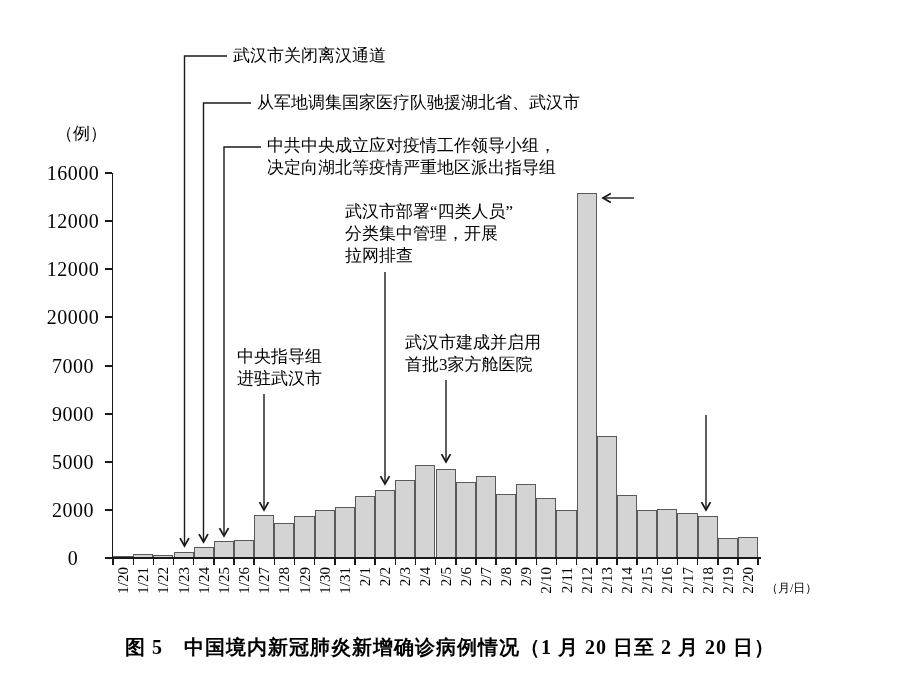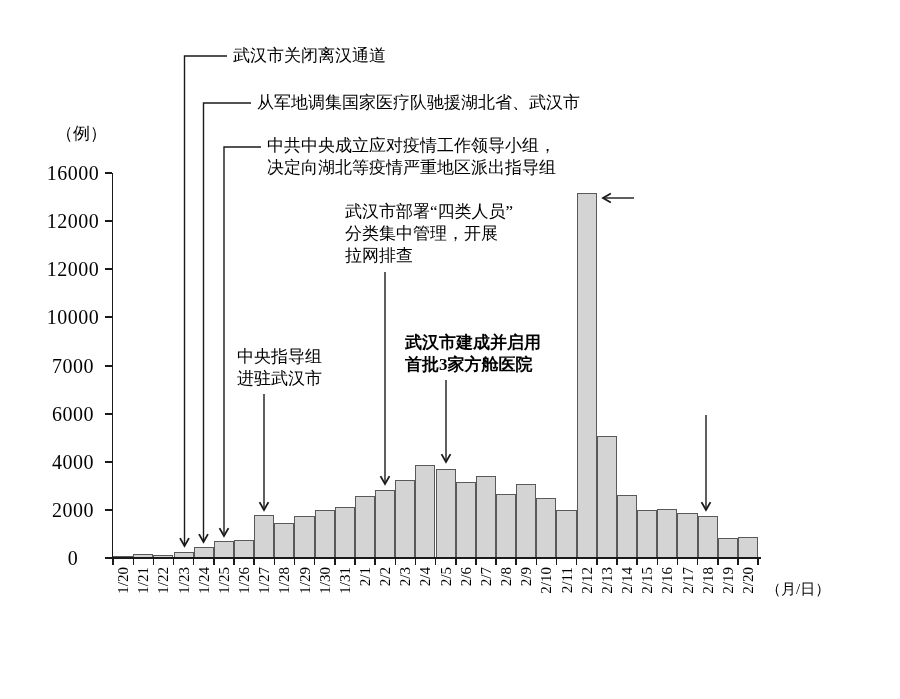--- a/index.html
+++ b/index.html
@@ -61,27 +61,27 @@
       <div class="bar" style="left: 697.5px; width: 20.2px; top: 515.9px; height: 42.1px; background: rgb(212, 212, 212); border-color: rgb(89, 89, 89);"></div>
       <div class="bar" style="left: 717.7px; width: 20.2px; top: 538.3px; height: 19.7px; background: rgb(212, 212, 212); border-color: rgb(89, 89, 89);"></div>
       <div class="bar" style="left: 737.8px; width: 20.2px; top: 536.6px; height: 21.4px; background: rgb(212, 212, 212); border-color: rgb(89, 89, 89);"></div>
       <div class="axis" style="left: 111.5px; top: 173px; width: 1.6px; height: 386.5px;"></div>
       <div class="axis" style="left: 111px; top: 556.8px; width: 650px; height: 2.4px;"></div>
       <div class="ytick" style="left: 104.5px; top: 557px;"></div>
       <div class="ylab" style="left: 44px; top: 548px;">0</div>
       <div class="ytick" style="left: 104.5px; top: 508.9px;"></div>
       <div class="ylab" style="left: 44px; top: 499.9px;">2000</div>
       <div class="ytick" style="left: 104.5px; top: 460.8px;"></div>
-      <div class="ylab" style="left: 44px; top: 451.8px;">4000</div>
+      <div class="ylab" style="left: 44px; top: 451.8px;">5000</div>
       <div class="ytick" style="left: 104.5px; top: 412.6px;"></div>
-      <div class="ylab" style="left: 44px; top: 403.6px;">6000</div>
+      <div class="ylab" style="left: 44px; top: 403.6px;">9000</div>
       <div class="ytick" style="left: 104.5px; top: 364.5px;"></div>
       <div class="ylab" style="left: 44px; top: 355.5px;">7000</div>
       <div class="ytick" style="left: 104.5px; top: 316.4px;"></div>
-      <div class="ylab" style="left: 44px; top: 307.4px;">10000</div>
+      <div class="ylab" style="left: 44px; top: 307.4px;">20000</div>
       <div class="ytick" style="left: 104.5px; top: 268.3px;"></div>
       <div class="ylab" style="left: 44px; top: 259.3px;">12000</div>
       <div class="ytick" style="left: 104.5px; top: 220.1px;"></div>
       <div class="ylab" style="left: 44px; top: 211.1px;">12000</div>
       <div class="ytick" style="left: 104.5px; top: 172px;"></div>
       <div class="ylab" style="left: 44px; top: 163px;">16000</div>
       <div class="xtick" style="left: 112.3px; top: 559px;"></div>
       <div class="xtick" style="left: 132.5px; top: 559px;"></div>
       <div class="xtick" style="left: 152.6px; top: 559px;"></div>
       <div class="xtick" style="left: 172.8px; top: 559px;"></div>
@@ -141,21 +141,21 @@
       <div class="xlab" style="left: 598.8px; top: 603px;">2/13</div>
       <div class="xlab" style="left: 619px; top: 603px;">2/14</div>
       <div class="xlab" style="left: 639.1px; top: 603px;">2/15</div>
       <div class="xlab" style="left: 659.3px; top: 603px;">2/16</div>
       <div class="xlab" style="left: 679.5px; top: 603px;">2/17</div>
       <div class="xlab" style="left: 699.6px; top: 603px;">2/18</div>
       <div class="xlab" style="left: 719.8px; top: 603px;">2/19</div>
       <div class="xlab" style="left: 739.9px; top: 603px;">2/20</div>
     </div>
 
-  <div class="unit" style="left:766px;top:580px;font-size:15px;">（月/日）</div>
+  <div class="unit" style="left:766px;top:580px;font-size:12px;">（月/日）</div>
 
   <svg id="overlay" viewBox="0 0 900 699" xmlns="http://www.w3.org/2000/svg">
     <defs>
       <marker id="ah" viewBox="0 0 10 10" refX="8" refY="5" markerWidth="8" markerHeight="8" orient="auto">
         <path d="M1,1 L8,5 L1,9" fill="none" stroke="#1a1a1a" stroke-width="1.6"></path>
       </marker>
     </defs>
     <polyline points="227,56 184.5,56 184.5,546" fill="none" stroke="#1a1a1a" stroke-width="1.4" marker-end="url(#ah)"></polyline>
     <polyline points="251,103 203.5,103 203.5,542" fill="none" stroke="#1a1a1a" stroke-width="1.4" marker-end="url(#ah)"></polyline>
     <polyline points="261,147 224,147 224,536" fill="none" stroke="#1a1a1a" stroke-width="1.4" marker-end="url(#ah)"></polyline>
@@ -168,16 +168,17 @@
 
   <div class="ann" style="left:257px;top:92px;">从军地调集国家医疗队驰援湖北省、武汉市</div>
   <div class="ann" style="left:233px;top:45px;">武汉市关闭离汉通道</div>
   <div class="ann" style="left:267px;top:135px;">中共中央成立应对疫情工作领导小组，
 决定向湖北等疫情严重地区派出指导组</div>
   <div class="ann" style="left:345px;top:201px;">武汉市部署“四类人员”
 分类集中管理，开展
 拉网排查</div>
   <div class="ann" style="left:237px;top:346px;">中央指导组
 进驻武汉市</div>
-  <div class="ann" style="left:405px;top:332px;font-weight:bold;">武汉市建成并启用
+  <div class="ann" style="left:405px;top:332px;">武汉市建成并启用
 首批3家方舱医院</div>
 
+  <div class="caption">图 5　中国境内新冠肺炎新增确诊病例情况（1 月 20 日至 2 月 20 日）</div>
 </div>
 
 </body></html>

